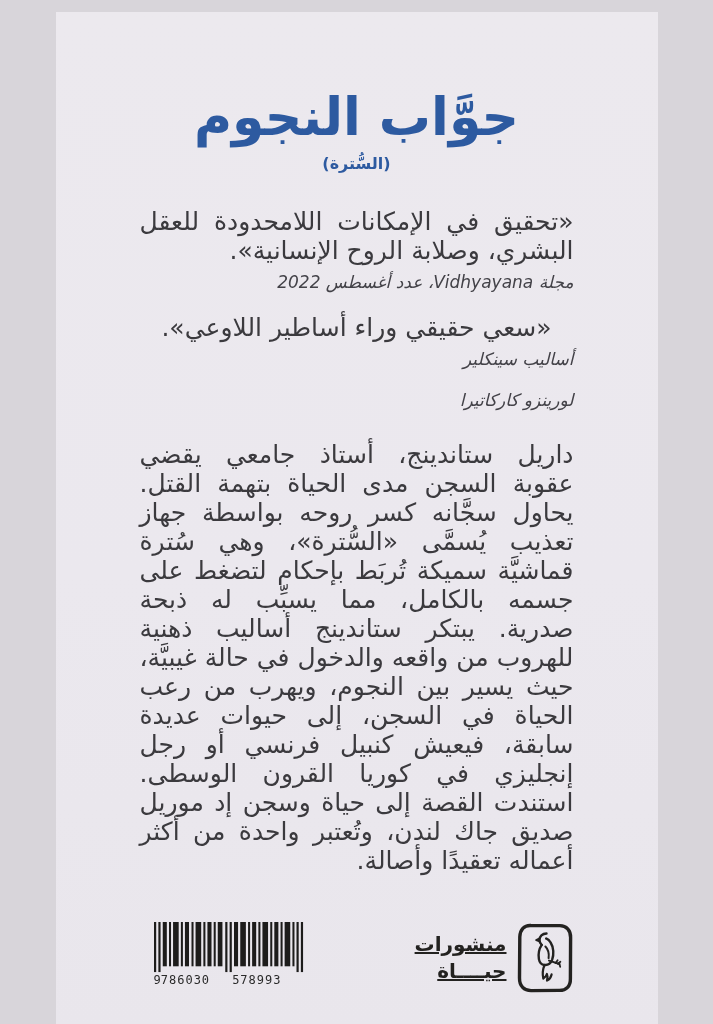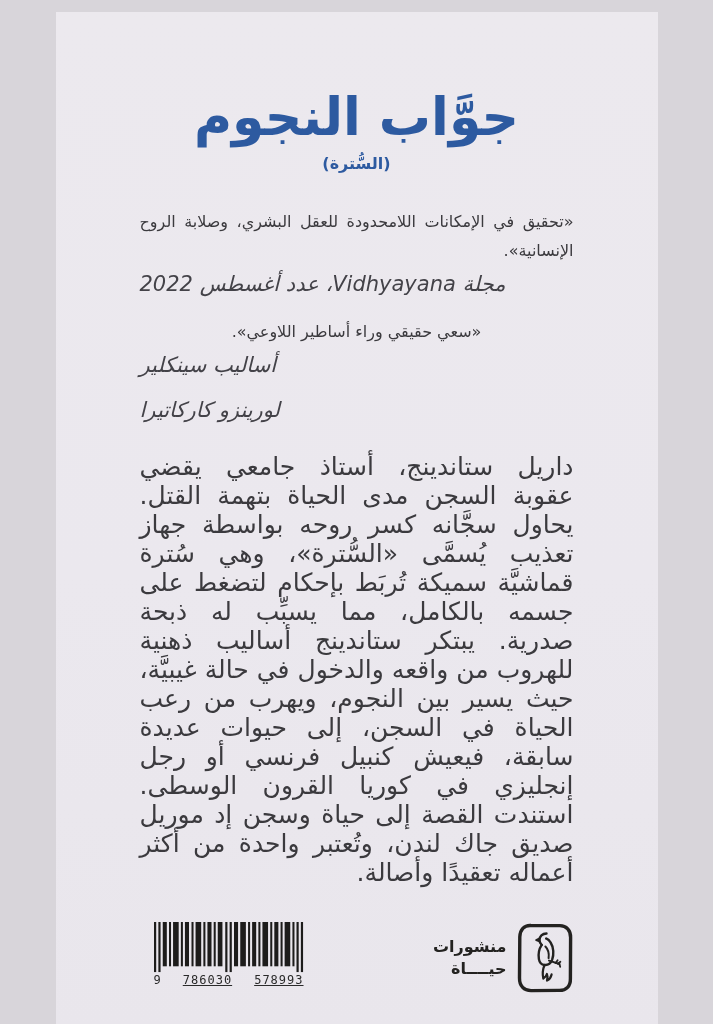--- a/index.html
+++ b/index.html
@@ -33,29 +33,29 @@
   .subtitle {
     font-size: 16px;
     font-weight: bold;
     color: #2d5aa0;
     margin-top: 2px;
   }
   
   .blurbs { margin-top: 34px; }
   .blurb { margin-bottom: 21px; }
   .quote {
-    font-size: 16px;
+    font-size: 25px;
     line-height: 29px;
     text-align: justify;
     color: #3b3a3e;
   }
   .attribution {
     direction: rtl;
-    text-align: left;
-    font-size: 21px;
+    text-align: right;
+    font-size: 17px;
     font-style: italic;
     color: #434248;
     margin-top: 7px;
   }
   .blurb-2 .quote { text-align: center; }
   
   .synopsis {
     margin-top: 30px;
     font-size: 25px;
     line-height: 29px;
@@ -82,36 +82,37 @@
   .barcode-digits {
     display: flex;
     justify-content: space-between;
     font-family: "DejaVu Sans Mono", monospace;
     font-size: 12px;
     color: #2a2a2a;
     margin-top: -1px;
     direction: ltr;
   }
   .barcode-digits .d0 { flex: 0 0 auto; }
-  .barcode-digits .d1, .barcode-digits .d2 { flex: 1; text-align: right; letter-spacing: 1px; text-decoration: underline; }
+  .barcode-digits .d1, .barcode-digits .d2 { flex: 1; text-align: left; letter-spacing: 1px; }
   
   .publisher {
     display: flex;
     flex-direction: row;
     align-items: center;
     gap: 9px;
     direction: ltr;
   }
   .publisher-name {
     text-align: right;
-    font-size: 16px;
+    font-size: 20px;
     font-weight: bold;
     color: #232220;
     line-height: 1.35;
     direction: rtl;
+    text-decoration: underline;
   }
   .logo-box { width: 58px; height: 72px; }
   .logo-box svg { display: block; width: 58px; height: 72px; }
 </style>
 </head>
 <body>
 
 <div class="cover">
   <div class="content">
 

